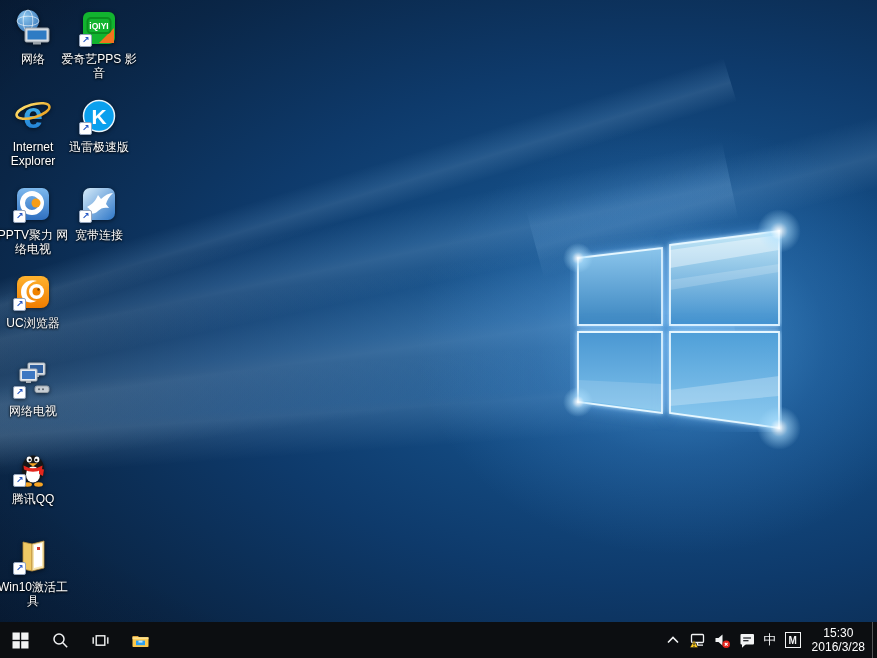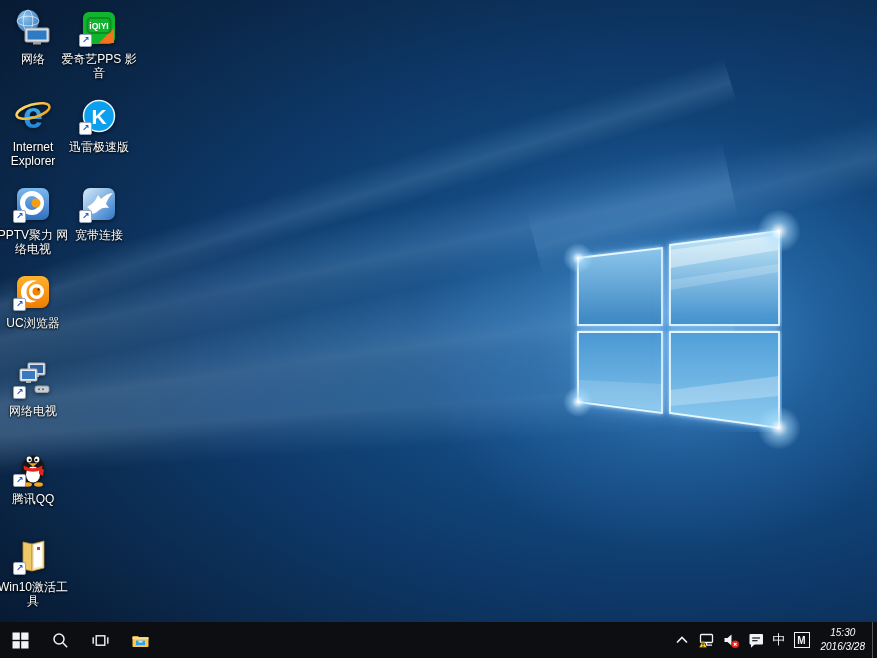--- a/index.html
+++ b/index.html
@@ -49,21 +49,21 @@
   .taskbar{position:absolute;left:0;bottom:0;width:877px;height:36px;background:#0c0e11;
     display:flex;align-items:stretch;}
   .tb-btn{width:40px;background:transparent;border:none;padding:0;display:flex;
     align-items:center;justify-content:center;cursor:pointer;}
   .tray{margin-left:auto;display:flex;align-items:stretch;}
   .tr-btn{background:transparent;border:none;padding:0 4px;display:flex;align-items:center;
     justify-content:center;cursor:pointer;color:#f2f3f4;}
   .ime-zh{font-size:13px;color:#f2f3f4;}
   .ime-m span{display:flex;align-items:center;justify-content:center;width:14px;height:14px;
     border:1.5px solid #f2f3f4;font-size:10px;font-weight:bold;color:#f2f3f4;}
-  .clock{flex-direction:column;font-size:10px;line-height:14px;color:#fff;padding:0 7px;text-align:center;font-style:italic;}
+  .clock{flex-direction:column;font-size:12px;line-height:14px;color:#fff;padding:0 7px;text-align:center;}
   .showdesk{width:5px;border:none;border-left:1px solid rgba(255,255,255,.3);background:transparent;
     padding:0;cursor:pointer;}
 </style>
 </head>
 <body>
 
 <div class="screen">
 
   <div class="wallpaper">
     <div class="beam b1"></div>

